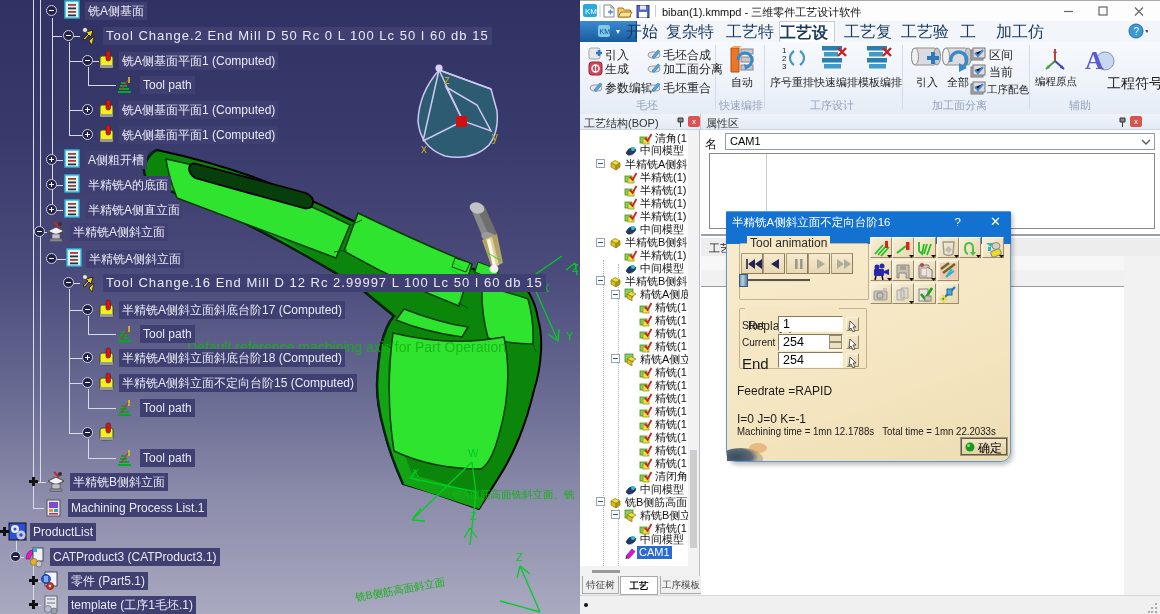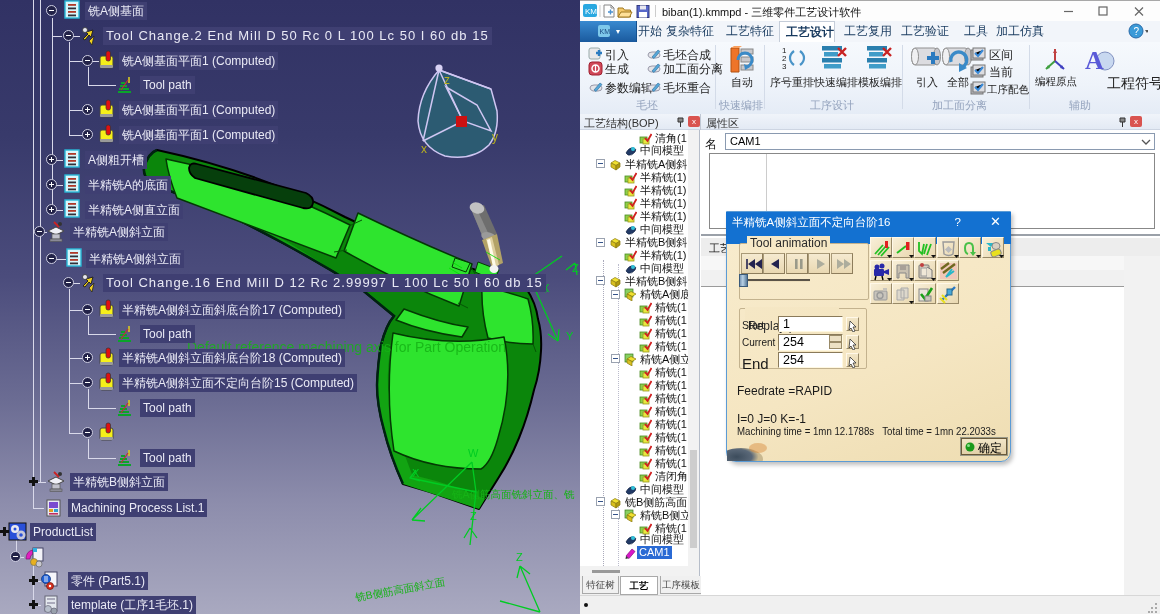--- a/index.html
+++ b/index.html
@@ -16,21 +16,21 @@
 .nodem:after{content:"";position:absolute;left:2px;top:4px;width:5px;height:1px;background:#fff}
 .nodep{position:absolute;width:11px;height:11px;border-radius:50%;background:#222248;border:1px solid #cfcfe2}
 .nodep:after{content:"";position:absolute;left:2px;top:4px;width:5px;height:1px;background:#fff}
 .nodep:before{content:"";position:absolute;left:4px;top:2px;width:1px;height:5px;background:#fff}
 .cross{position:absolute;width:9px;height:9px}
 .cross:after{content:"";position:absolute;left:0;top:3px;width:9px;height:3px;background:#111}
 .cross:before{content:"";position:absolute;left:3px;top:0;width:3px;height:9px;background:#111}
 #app{position:absolute;left:580px;top:0;width:580px;height:614px;background:#fff}
 .ttl{position:absolute;left:0;top:0;width:580px;height:21px;background:#fdfdfd;border-top:1px solid #a8a8a8}
 .tabrow{position:absolute;left:0;top:21px;width:580px;height:21px;background:#f2f5fa}
-.tab{position:absolute;top:0;height:21px;font-size:12px;color:#17395e;line-height:21px;text-align:right}
+.tab{position:absolute;top:0;height:21px;font-size:16px;color:#17395e;line-height:21px;text-align:left}
 .ribbon{position:absolute;left:0;top:42px;width:580px;height:72px;background:linear-gradient(180deg,#f6f9fd,#eef3fa 60%,#e5ecf6)}
 .rsep{position:absolute;top:3px;height:64px;width:1px;background:#d3dbe8}
 .rlabel{position:absolute;font-size:11px;color:#94a3bd;white-space:nowrap}
 .rsmall{position:absolute;font-size:12px;color:#222;white-space:nowrap;line-height:14px}
 .rbig{position:absolute;font-size:11px;color:#222;white-space:nowrap;text-align:center}
 .phead{position:absolute;left:0;top:114px;width:580px;height:16px;background:linear-gradient(180deg,#f0f4fa,#e3eaf4);border-bottom:1px solid #cdd5e2}
 .ph-t{position:absolute;top:2px;font-size:11px;color:#333}
 .pin{position:absolute;font-size:10px;color:#444}
 .xbtn{position:absolute;width:12px;height:11px;background:#d9534f;color:#fff;font-size:8px;line-height:11px;text-align:center;border-radius:2px}
 #bop{position:absolute;left:0;top:130px;width:120px;height:446px;background:#fff;border-right:1px solid #b6bdc9;overflow:hidden}
@@ -336,20 +336,21 @@
       </svg>
 <div class="chip" style="left:30px;top:523px">ProductList</div>
 <div class="nodem" style="left:10px;top:551px"></div>
 <svg width="22" height="22" style="position:absolute;left:24px;top:546px">
         <path d="M2,13 Q2,5 9,4 L9,8 Q6,9 6,13 Z" fill="#e020c0" stroke="#801070" stroke-width="0.7"></path>
         <rect x="9" y="2" width="10" height="13" fill="#f2f2f8" stroke="#446"></rect>
         <path d="M9,2 L13,2 L13,6 L9,6 Z" fill="#30b0e0"></path>
         <circle cx="10" cy="16" r="3.5" fill="#e8b020" stroke="#775" stroke-width="0.7"></circle>
         <circle cx="15" cy="18" r="3" fill="#c8c8d0" stroke="#666" stroke-width="0.7"></circle>
       </svg>
+<div class="chip" style="left:50px;top:548px">CATProduct3 (CATProduct3.1)</div>
 <div class="cross" style="left:29px;top:576px"></div>
 <svg width="22" height="22" style="position:absolute;left:40px;top:570px">
         <rect x="5" y="2" width="12" height="14" fill="#f4f4fa" stroke="#446"></rect>
         <circle cx="6" cy="9" r="4.5" fill="#2060d8" stroke="#113a80" stroke-width="0.8"></circle>
         <path d="M4,7 L8,7 M4,9 L8,9 M4,11 L8,11" stroke="#fff" stroke-width="0.9"></path>
         <circle cx="10" cy="16" r="3.5" fill="#d83020" stroke="#7a1a10" stroke-width="0.8"></circle>
         <circle cx="10" cy="16" r="1.2" fill="#fff"></circle>
       </svg>
 <div class="chip" style="left:68px;top:572px">零件 (Part5.1)</div>
 <div class="cross" style="left:29px;top:600px"></div>

